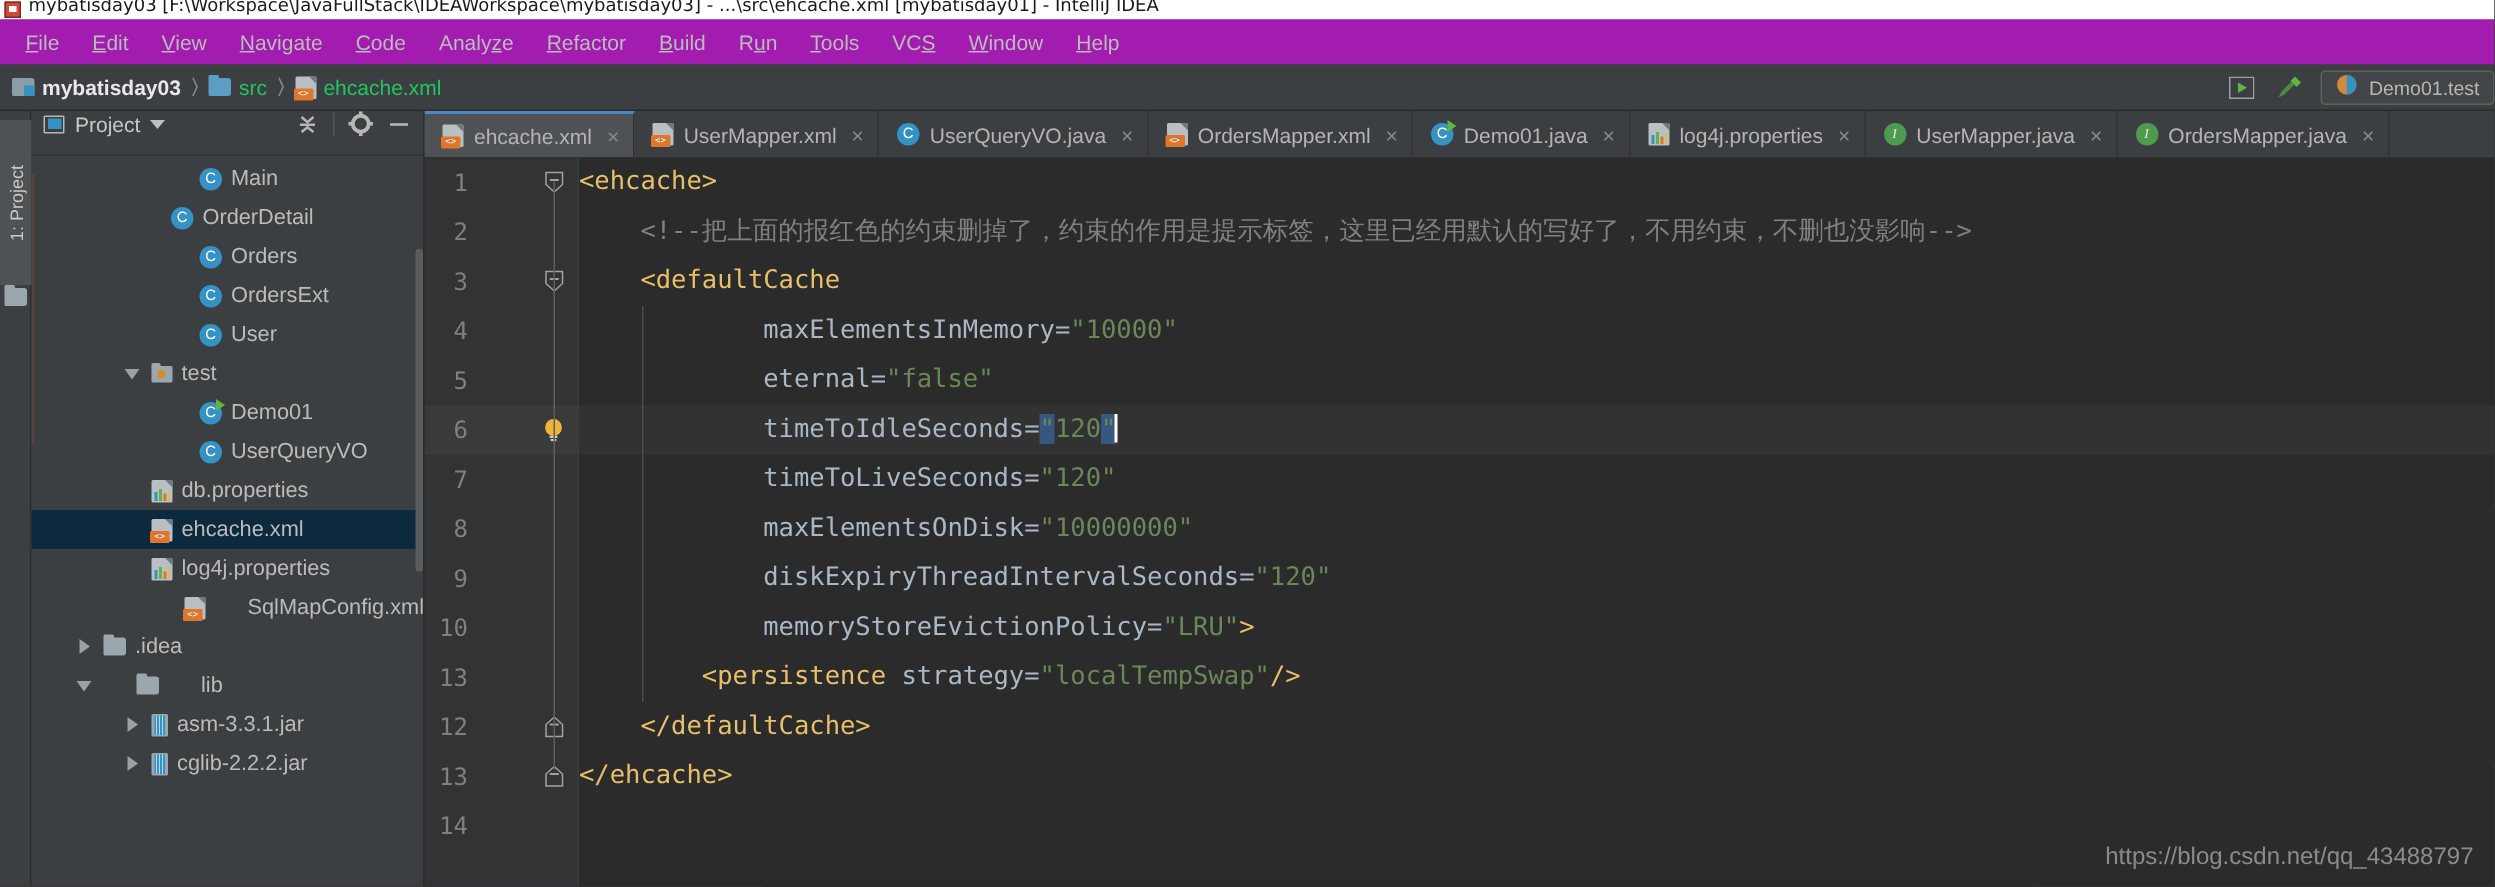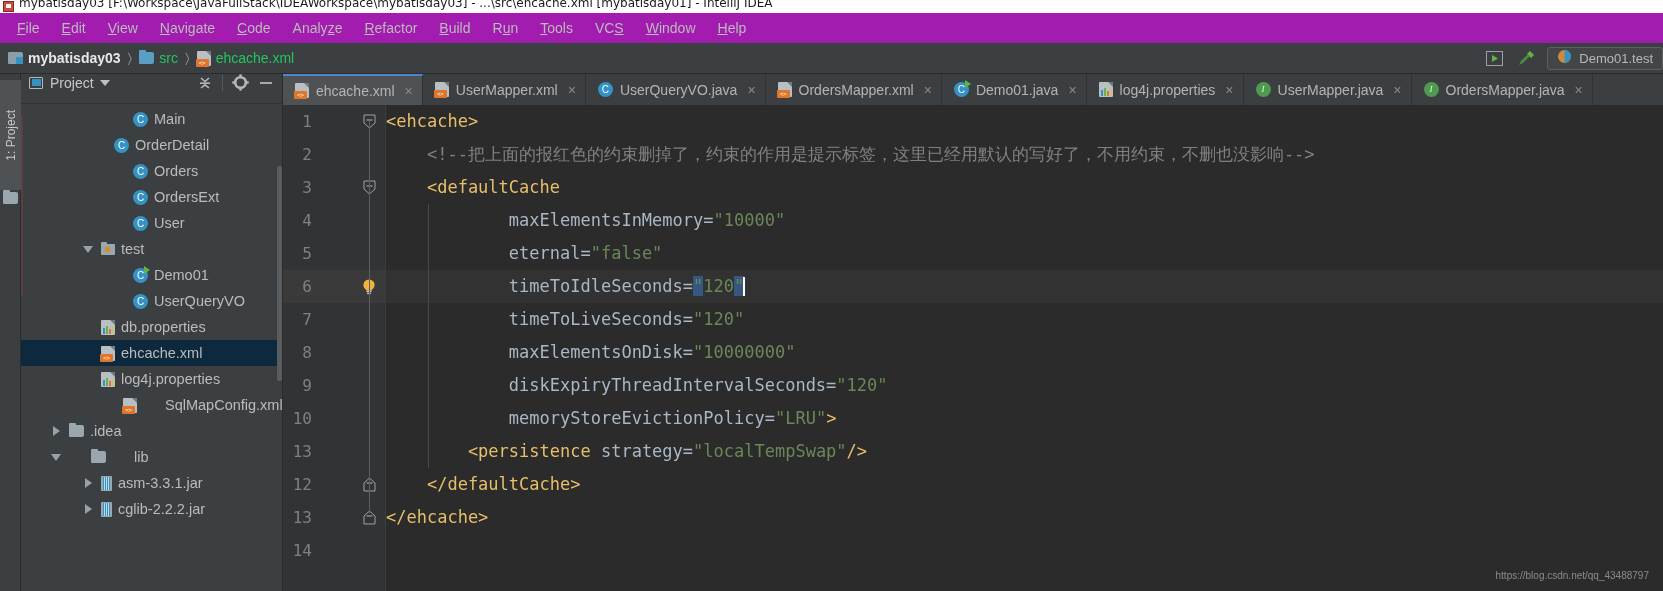--- a/index.html
+++ b/index.html
@@ -212,21 +212,21 @@
   .cmt  { color:#808080; }
   .sel  { background:#365880; }
   .caret { display:inline-block; width:0; border-left:2px solid #ffffff; height:19px; vertical-align:-4px; margin:0 -1px; }
 
   
   .iguide { position:absolute; width:1px; background:#4a4a4a; }
 
   
   #watermark {
     position:absolute; right:14px; bottom:10px;
-    color:#8b8b8b; font-size:10px;
+    color:#8b8b8b; font-size:16px;
     font-family:"Liberation Sans", sans-serif;
   }
 </style>
 </head>
 <body>
 
 <div id="titlebar">
   <span class="tb-icon"></span><span class="tb-text">mybatisday03 [F:\Workspace\JavaFullStack\IDEAWorkspace\mybatisday03] - ...\src\ehcache.xml [mybatisday01] - IntelliJ IDEA</span>
 </div>
 

